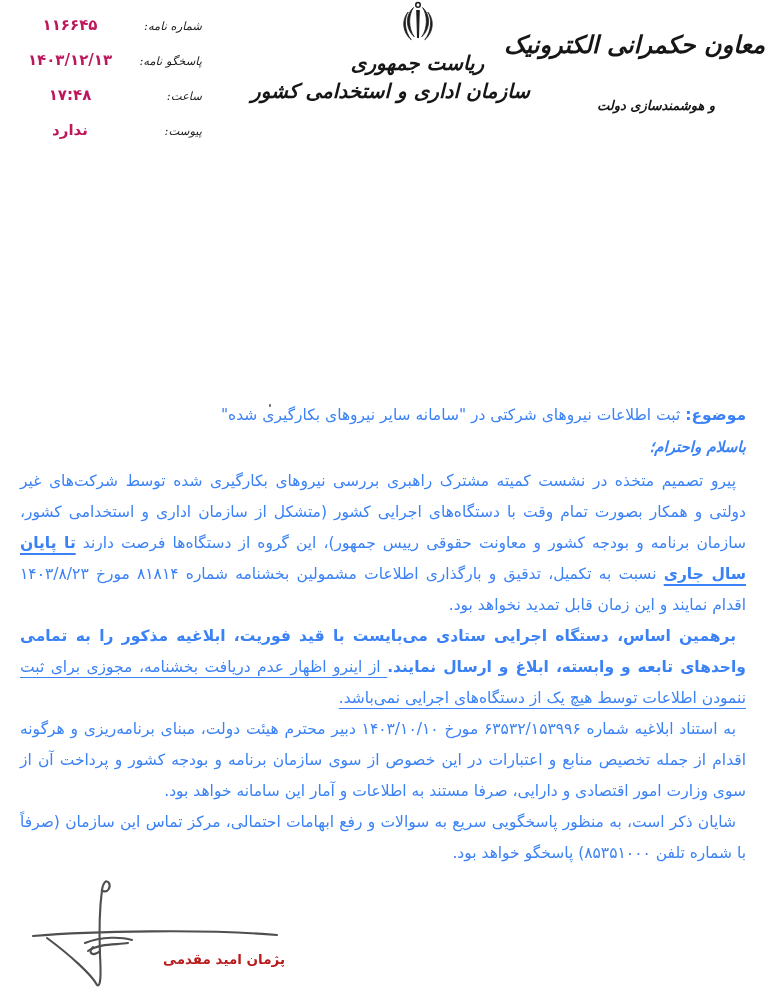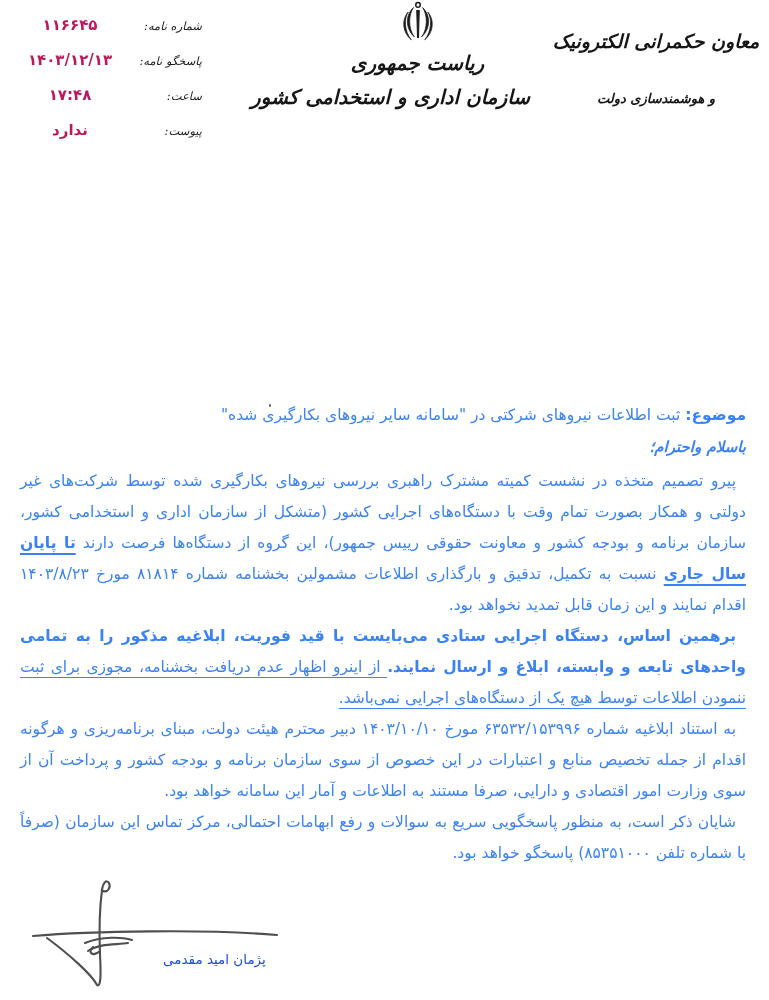--- a/index.html
+++ b/index.html
@@ -25,48 +25,48 @@
   }
   
   .center-head{position:absolute;top:0;left:305px;width:225px;text-align:center;}
   .emblem{display:block;margin:0 auto;}
   .center-line1{
     font-family:"DejaVu Serif","Liberation Serif",serif;font-style:italic;
     font-weight:700;font-size:20px;margin-top:3px;white-space:nowrap;
   }
   .center-line2{
     font-family:"DejaVu Serif","Liberation Serif",serif;font-style:italic;
-    font-weight:700;font-size:20px;margin-top:10px;white-space:nowrap;
+    font-weight:700;font-size:20px;margin-top:4px;white-space:nowrap;
   }
   
   .right-head{
     position:absolute;top:30px;right:4px;width:218px;text-align:center;
     font-family:"DejaVu Serif","Liberation Serif",serif;font-style:italic;font-weight:700;
   }
-  .right-line1{font-size:19px;white-space:nowrap;}
+  .right-line1{font-size:24px;white-space:nowrap;}
   .right-line2{font-size:13px;margin-top:39px;white-space:nowrap;}
   
   .body-block{
     position:absolute;top:404px;right:23px;width:726px;
     font-size:15.5px;line-height:31px;text-align:justify;color:#3b82f6;
   }
   .subject{line-height:22px;margin-bottom:11px;text-align:right;}
   .greeting{
     font-family:"DejaVu Serif","Liberation Serif",serif;font-style:italic;
     font-weight:700;font-size:15px;line-height:20px;margin-bottom:9px;text-align:right;
   }
   .para{margin:0;text-indent:10px;}
   .b{font-weight:700;}
   .u{text-decoration:underline;text-underline-offset:5px;text-decoration-thickness:1.3px;}
   .bu{font-weight:700;text-decoration:underline;text-underline-offset:5px;text-decoration-thickness:1.5px;}
   
   .signature{position:absolute;left:30px;top:875px;width:270px;height:120px;}
   .sig-name{
-    position:absolute;left:163px;top:951px;font-weight:400;font-size:13.5px;
-    color:#1d4ed8;white-space:nowrap;
+    position:absolute;left:163px;top:951px;font-weight:700;font-size:13.5px;
+    color:#b91c1c;white-space:nowrap;
   }
   .speck{position:absolute;left:269px;top:404px;width:2px;height:3px;background:#666;border-radius:1px;}
 </style>
 </head>
 <body>
 
 <div class="page">
 
   <div class="meta">
     <div class="meta-row">

